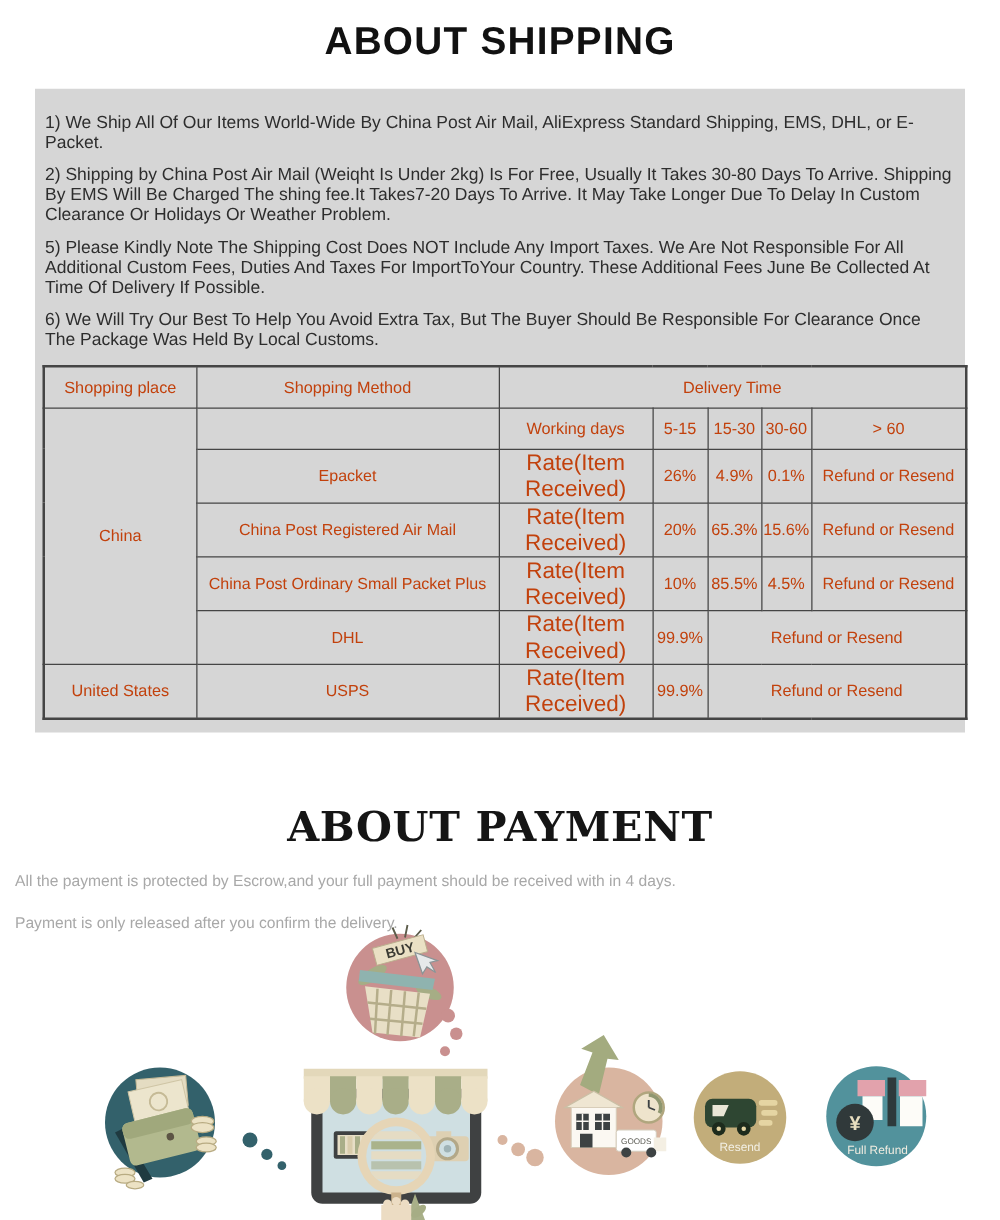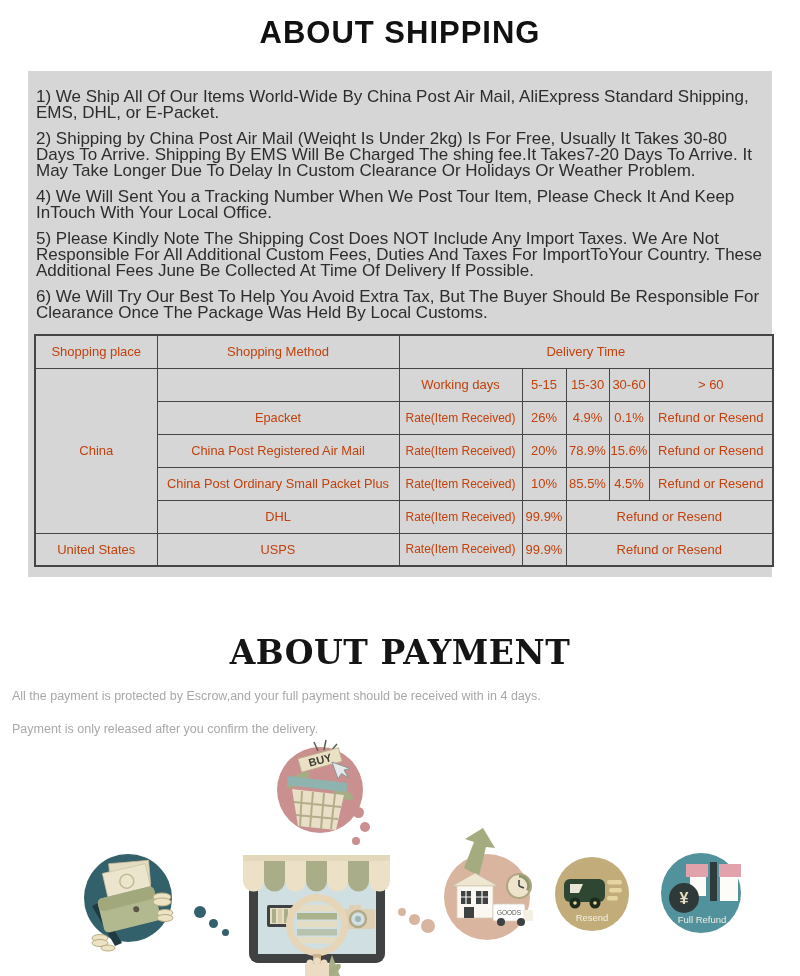--- a/index.html
+++ b/index.html
@@ -21,41 +21,41 @@
     color: #111;
   }
   .gray-box {
     margin: 19px 28px 0;
     background: #d6d6d6;
     padding: 8px 6px 10px;
     color: #2d2d2d;
   }
   .gray-box p {
     margin: 10px 2px;
-    font-size: 17px;
+    font-size: 14px;
     line-height: 16px;
   }
   table.ship-table {
     border-collapse: collapse;
     table-layout: fixed;
     width: 738px;
     margin: 13px auto 0;
     font-size: 13px;
     color: #c2410c;
   }
   table.ship-table td {
     border: 1.5px solid #454545;
     text-align: center;
     vertical-align: middle;
     height: 33px;
     padding: 0 1px;
     overflow: hidden;
   }
   table.ship-table { border: 2.5px solid #454545; }
-  td.rate-cell { font-size: 12px; }
+  td.rate-cell { font-size: 18px; }
   td.method-cell { font-size: 12.8px; margin-left: 20px; }
   .payment-title {
     margin: 56px 0 0;
     text-align: center;
     font-family: "DejaVu Serif", serif;
     font-size: 33px; line-height: 40px;
     font-weight: 700; letter-spacing: 0.5px;
     color: #151515;
   }
   .payment-sub {
@@ -75,21 +75,20 @@
 </head>
 <body>
 
 <div class="page">
 
   <h1 class="shipping-title">ABOUT SHIPPING</h1>
 
   <div class="gray-box">
     <p>1) We Ship All Of Our Items World-Wide By China Post Air Mail, AliExpress Standard Shipping, EMS, DHL, or E-Packet.</p>
     <p>2) Shipping by China Post Air Mail (Weiqht Is Under 2kg) Is For Free, Usually It Takes 30-80 Days To Arrive. Shipping By EMS Will Be Charged The shing fee.It Takes7-20 Days To Arrive. It May Take Longer Due To Delay In Custom Clearance Or Holidays Or Weather Problem.</p>
-    <p>4) We Will Sent You a Tracking Number When We Post Tour Item, Please Check It And Keep InTouch With Your Local Office.</p>
     <p>5) Please Kindly Note The Shipping Cost Does NOT Include Any Import Taxes. We Are Not Responsible For All Additional Custom Fees, Duties And Taxes For ImportToYour Country. These Additional Fees June Be Collected At Time Of Delivery If Possible.</p>
     <p>6) We Will Try Our Best To Help You Avoid Extra Tax, But The Buyer Should Be Responsible For Clearance Once The Package Was Held By Local Customs.</p>
 
     <table class="ship-table">
       <colgroup>
         <col style="width:122px">
           <col style="width:242px">
           <col style="width:123px">
         <col style="width:44px">
           <col style="width:43px">
@@ -116,21 +115,21 @@
           <td class="rate-cell">Rate(Item Received)</td>
           <td>26%</td>
           <td>4.9%</td>
           <td>0.1%</td>
           <td>Refund or Resend</td>
         </tr>
         <tr>
           <td class="method-cell">China Post Registered Air Mail</td>
           <td class="rate-cell">Rate(Item Received)</td>
           <td>20%</td>
-          <td>78.9%</td>
+          <td>65.3%</td>
           <td>15.6%</td>
           <td>Refund or Resend</td>
         </tr>
         <tr>
           <td class="method-cell">China Post Ordinary Small Packet Plus</td>
           <td class="rate-cell">Rate(Item Received)</td>
           <td>10%</td>
           <td>85.5%</td>
           <td>4.5%</td>
           <td>Refund or Resend</td>

